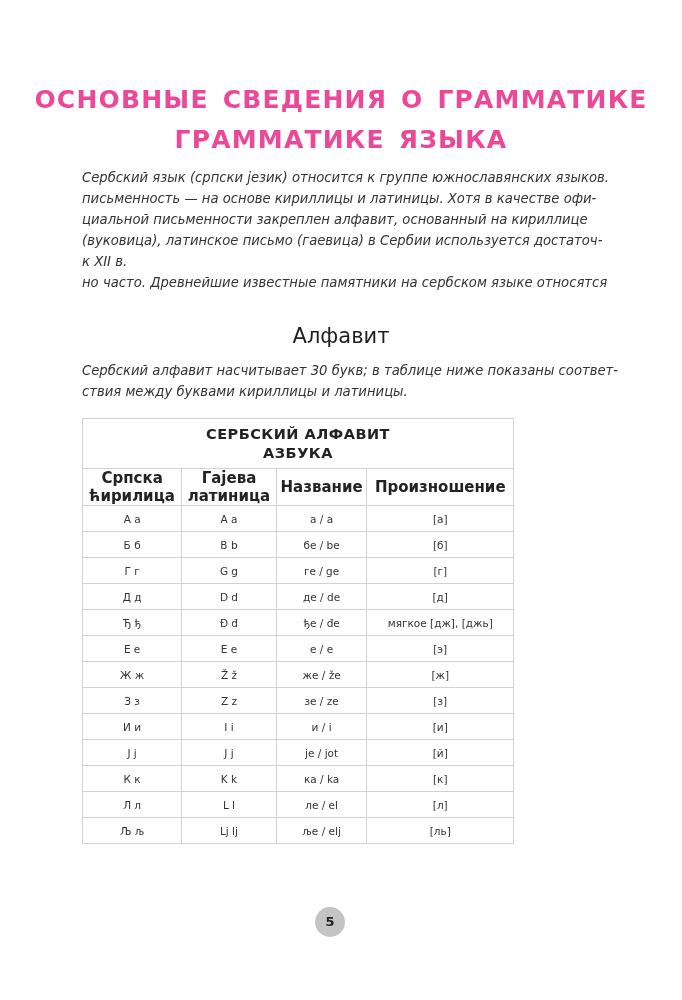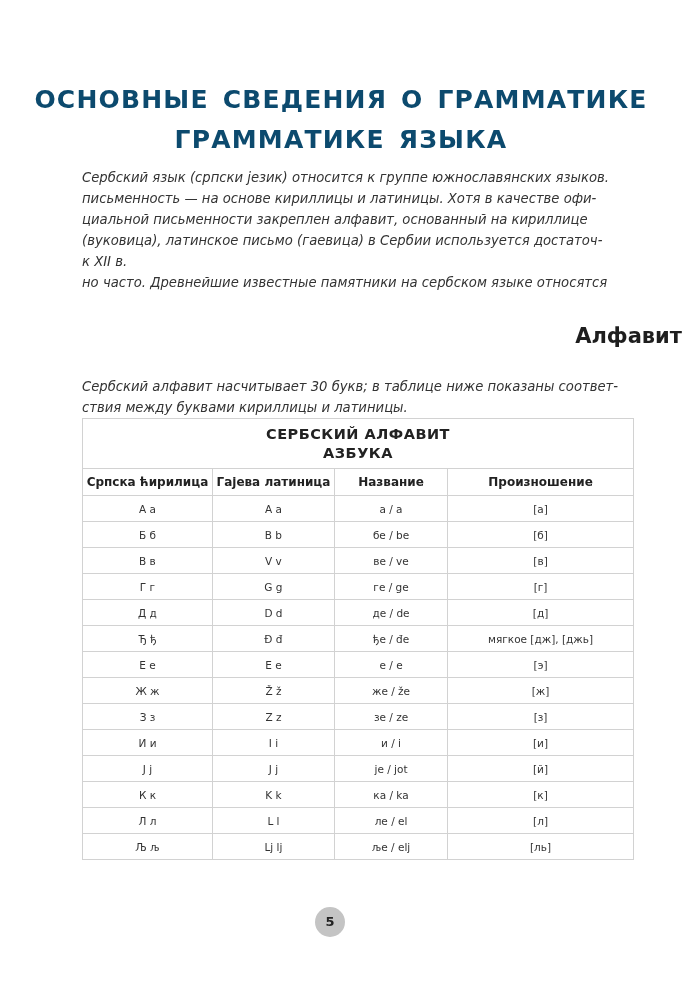--- a/index.html
+++ b/index.html
@@ -1,34 +1,34 @@
 <!DOCTYPE html>
 <html><head>
   <meta charset="utf-8">
   <style>
     html, body { margin: 0; padding: 0; background: #ffffff; }
     body { width: 682px; height: 1000px; position: relative; overflow: hidden;
       font-family: "DejaVu Sans", sans-serif; color: #2b2b2b; }
     .title { position: absolute; left: 0; right: 0; top: 80px; text-align: center;
       font-family: "DejaVu Sans", sans-serif; font-weight: bold; font-size: 25px;
-      letter-spacing: 1.2px; line-height: 40px; color: #0c4a6e; word-spacing: 4px; }
+      letter-spacing: 1.2px; line-height: 40px; color: #ec4899; word-spacing: 4px; }
     .para { position: absolute; left: 82px; width: 496px; font-size: 13.2px; line-height: 21px;
       text-align: justify; color: #333; hyphens: manual; }
     .para .ln { display: block; text-align: justify; text-align-last: justify; white-space: nowrap; font-style: italic; }
     .para .ln.last { text-align-last: left; }
     #intro { top: 167px; }
-    .h2 { position: absolute; left: 0; right: 0; top: 324px; text-align: right;
-      font-weight: bold; font-size: 21px; color: #1e1e1e; }
-    #alpha-intro { top: 360px; margin-top: 16px; }
-    table.abc { position: absolute; left: 82px; top: 418px; width: 552px; border-collapse: collapse;
+    .h2 { position: absolute; left: 0; right: 0; top: 324px; text-align: center;
+      font-weight: normal; font-size: 21px; color: #1e1e1e; }
+    #alpha-intro { top: 360px; }
+    table.abc { position: absolute; left: 82px; top: 418px; width: 432px; border-collapse: collapse;
       font-size: 10.5px; color: #333; }
     table.abc td, table.abc th { border: 1.2px solid #d2d2d2; text-align: center; padding: 0; }
     table.abc tr.cap td { height: 49px; font-weight: bold; font-size: 14.5px; line-height: 19px;
       color: #222; letter-spacing: 0.5px; }
-    table.abc th { height: 26px; font-weight: bold; font-size: 12px; color: #222; }
+    table.abc th { height: 26px; font-weight: bold; font-size: 15px; color: #222; }
     table.abc td.c { height: 25px; }
     .col1 { width: 116px; } .col2 { width: 109px; } .col3 { width: 101px; } .col4 { width: 166px; }
     .pagenum { position: absolute; left: 315px; top: 907px; width: 30px; height: 30px; border-radius: 50%;
       background: #c4c4c4; color: #222; font-weight: bold; font-size: 13px; line-height: 30px; text-align: center; }
   </style>
 </head>
 <body>
 
 <div class="title">
   <div>ОСНОВНЫЕ СВЕДЕНИЯ О ГРАММАТИКЕ</div>
@@ -77,26 +77,20 @@
         <td class="c">А а</td>
         <td class="c">A a</td>
         <td class="c">а / a</td>
         <td class="c">[а]</td>
       </tr>
       <tr>
         <td class="c">Б б</td>
         <td class="c">B b</td>
         <td class="c">бе / be</td>
         <td class="c">[б]</td>
-      </tr>
-      <tr>
-        <td class="c">В в</td>
-        <td class="c">V v</td>
-        <td class="c">ве / ve</td>
-        <td class="c">[в]</td>
       </tr>
       <tr>
         <td class="c">Г г</td>
         <td class="c">G g</td>
         <td class="c">ге / ge</td>
         <td class="c">[г]</td>
       </tr>
       <tr>
         <td class="c">Д д</td>
         <td class="c">D d</td>

